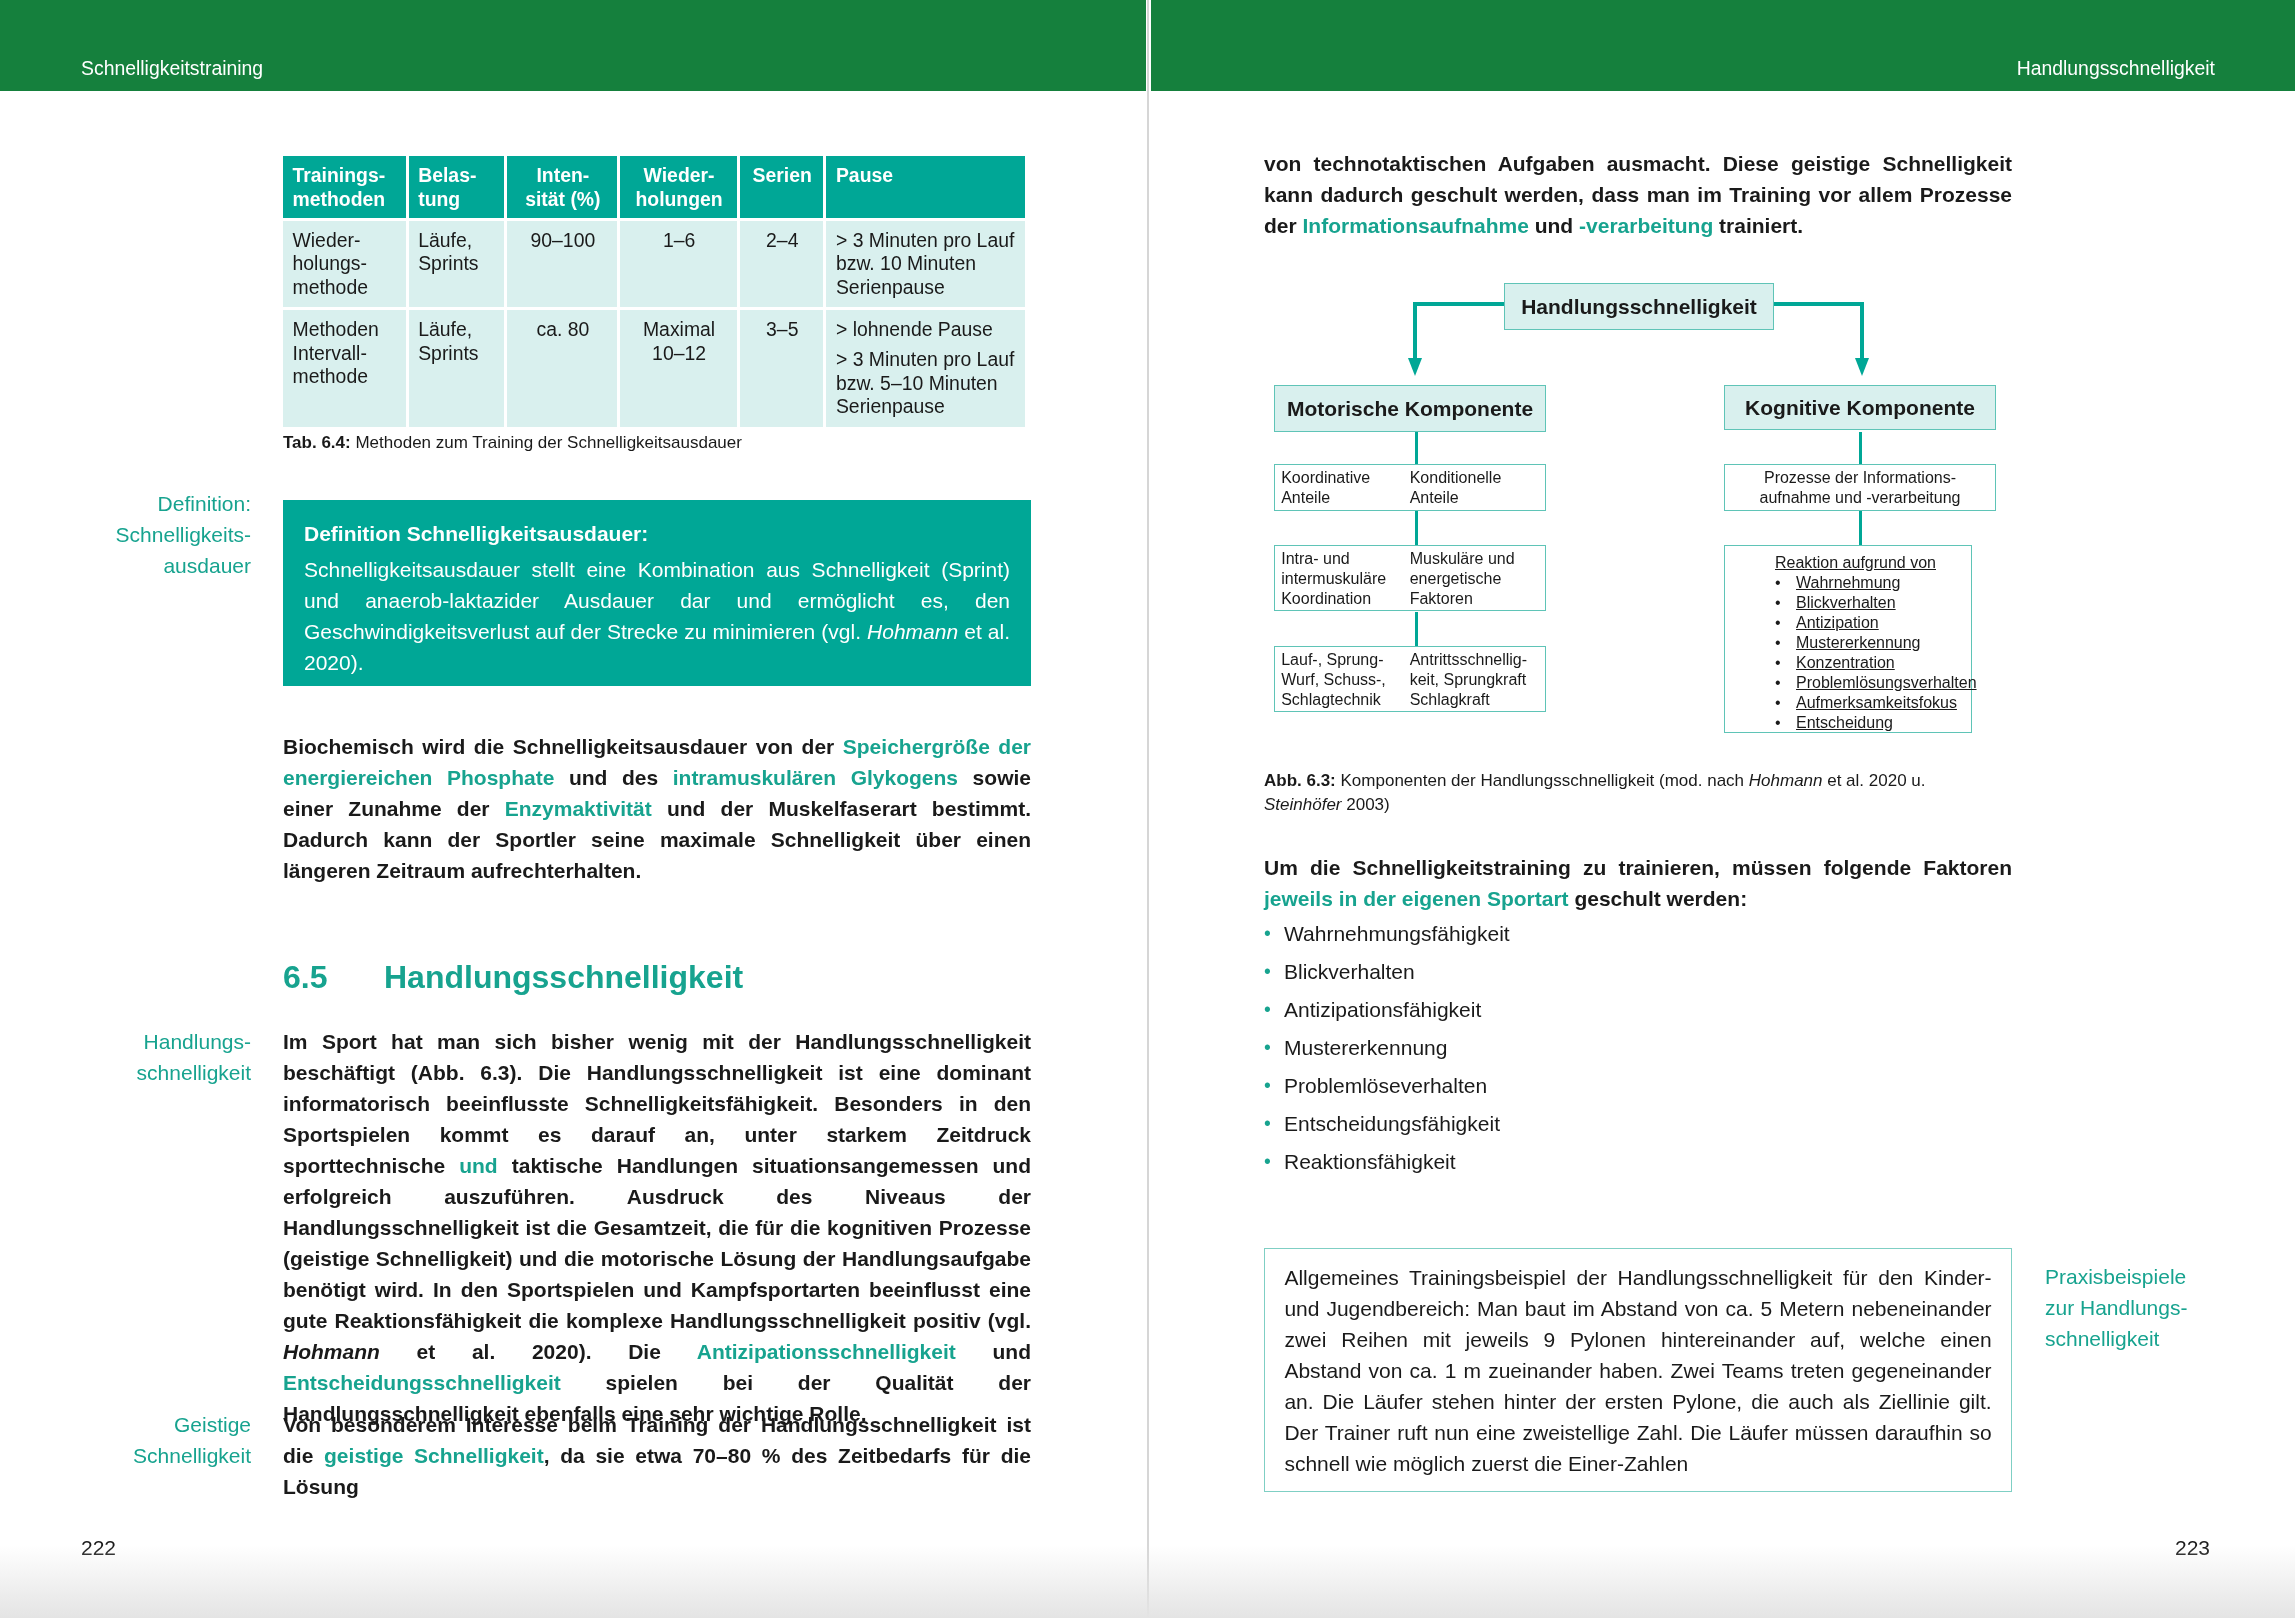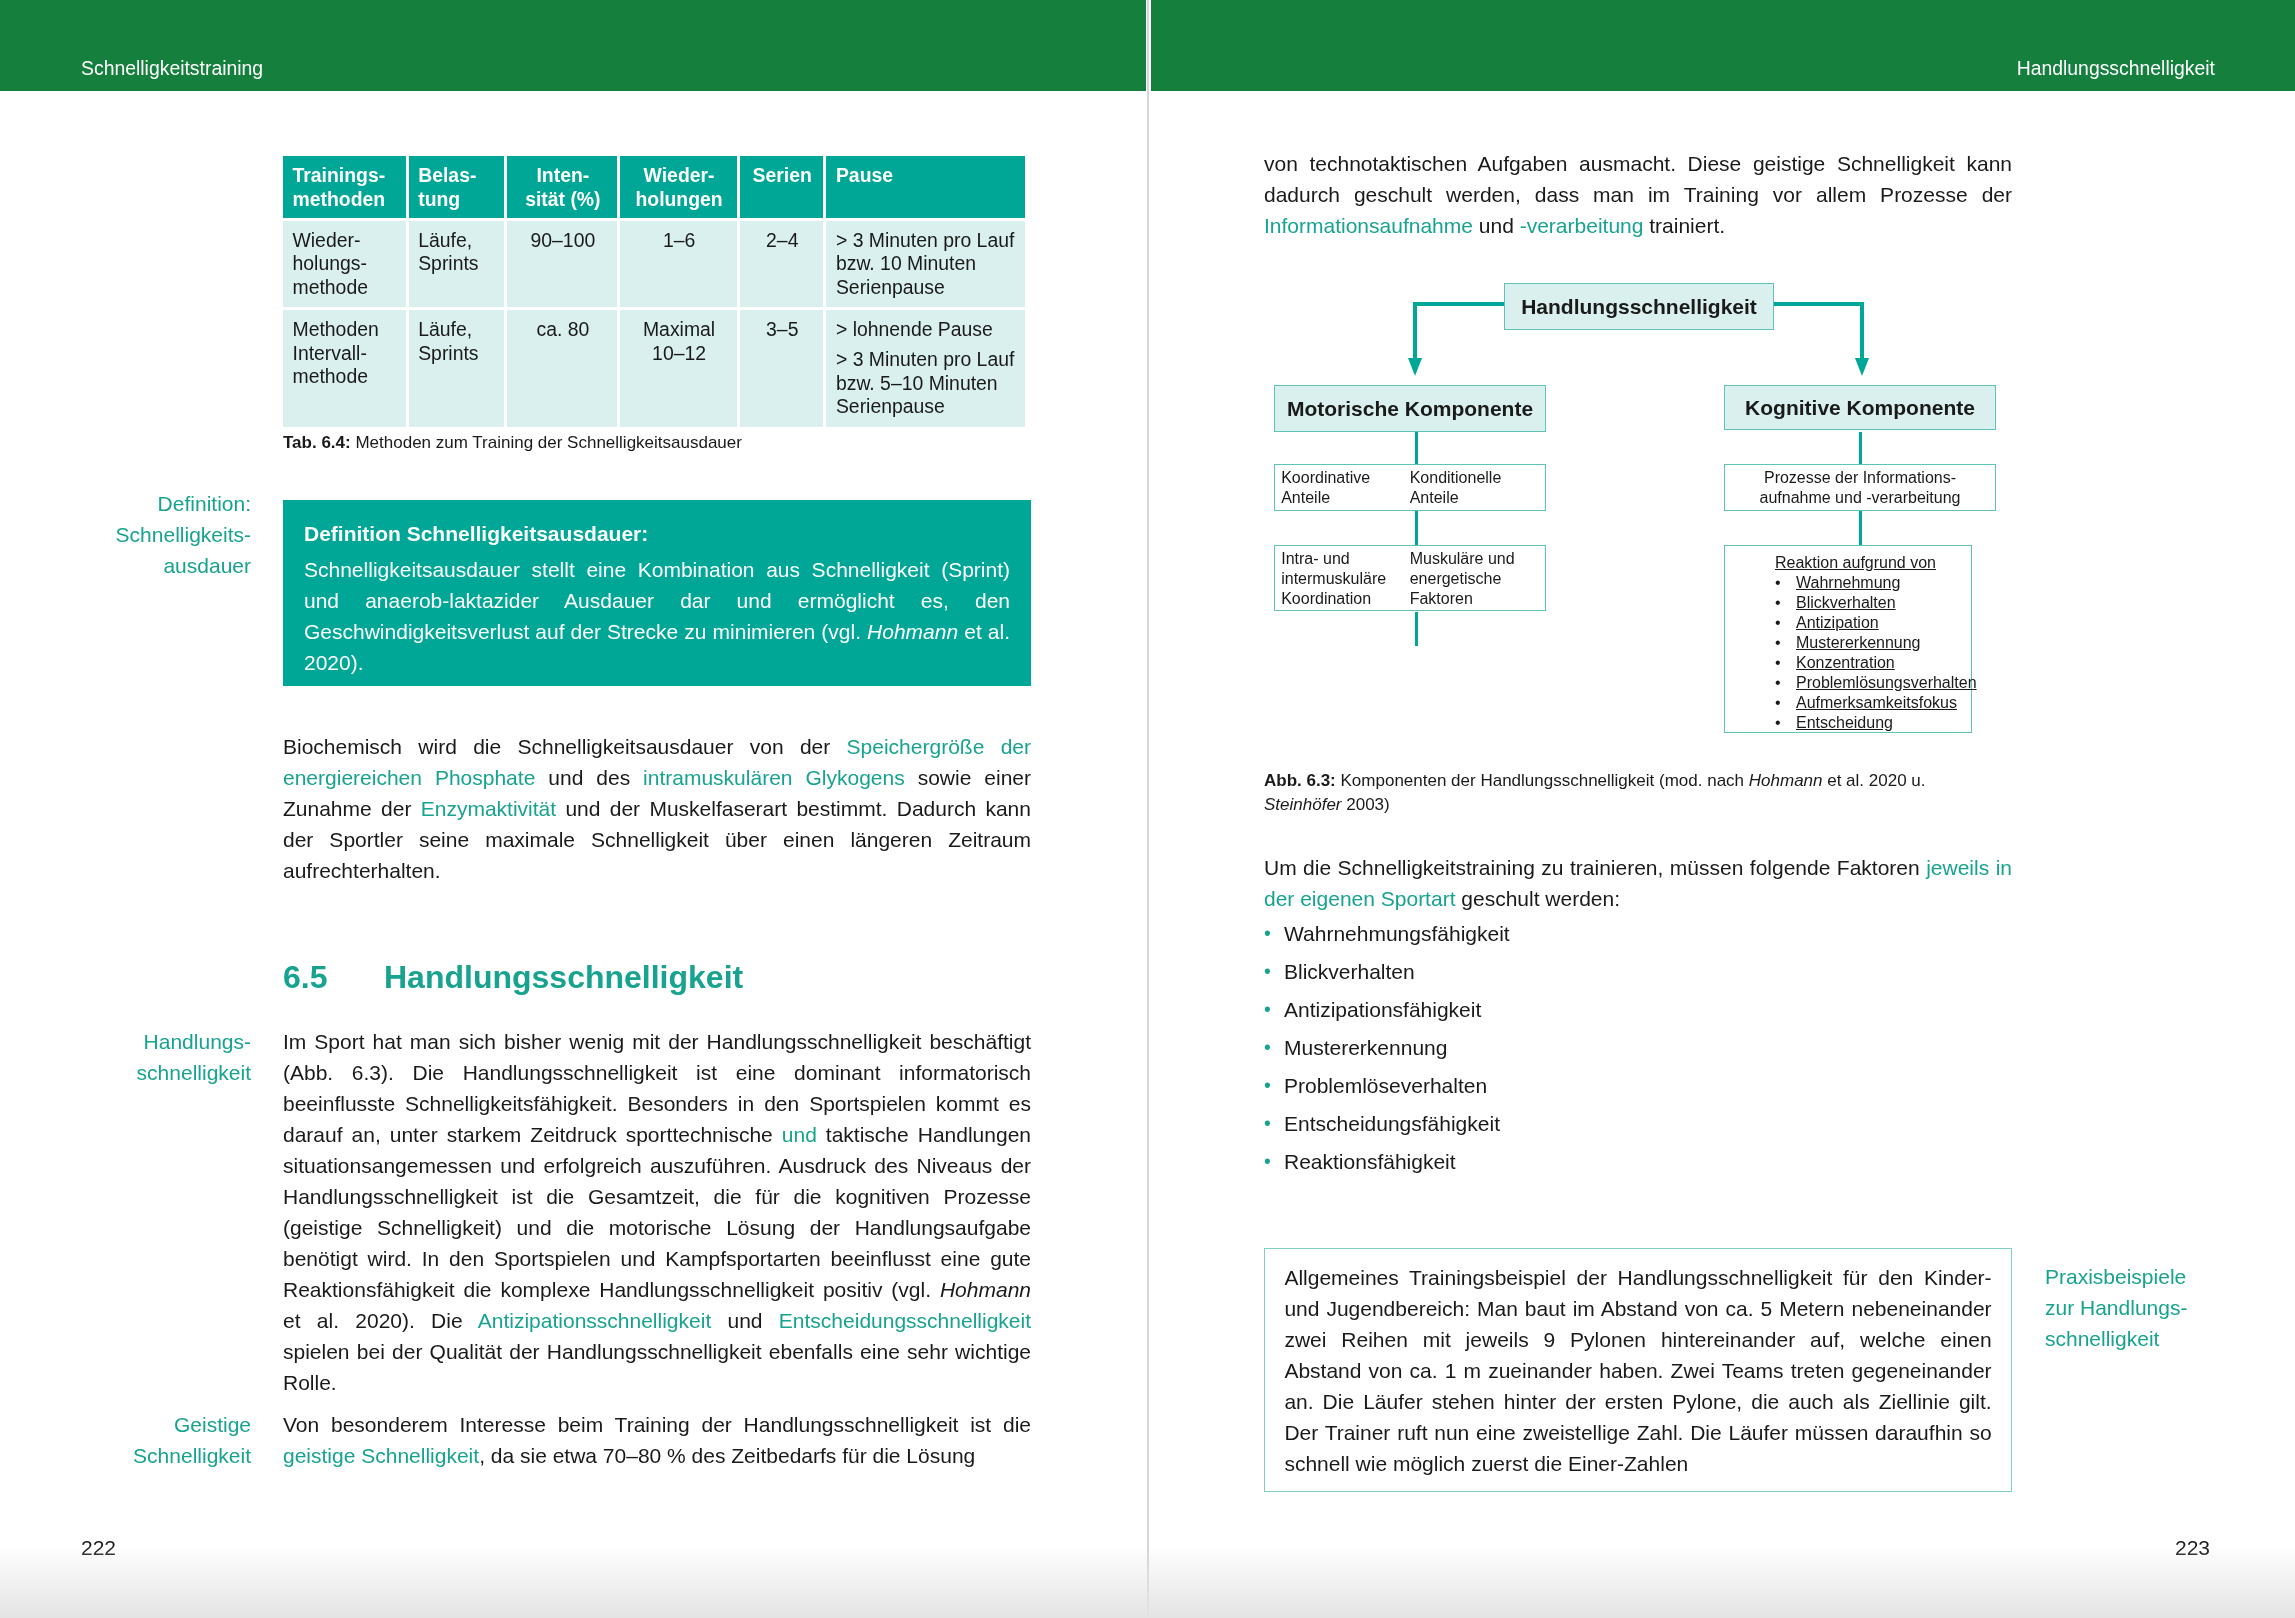--- a/index.html
+++ b/index.html
@@ -1,18 +1,18 @@
 <!DOCTYPE html>
 <html style="font-size:13px"><head>
 <meta charset="utf-8">
 <style>
   html, body { margin:0; padding:0; }
   body { width:2295px; height:1618px; position:relative; background:#ffffff; overflow:hidden;
          font-family:"Liberation Sans", "DejaVu Sans", sans-serif; color:#1a1a1a; }
-  .abs { position:absolute; }
+  .abs { position:absolute;font-weight:bold; }
   .teal { color:#17a38f; }
   .page { position:absolute; top:0; height:1618px; }
   .page-left { left:0; width:1147px; }
   .page-right { left:1149px; width:1147px; }
   .header-band { position:absolute; top:0; height:91px; background:#15803d; }
   .page-left .header-band { left:0; width:1146px; }
   .page-right .header-band { left:1.6px; right:0; }
   .header-text { position:absolute; top:57px; color:#ffffff; font-size:19.4px; }
   .spine { position:absolute; left:1147px; top:0; width:1.6px; height:1618px; background:#d6d6d6; }
   .bottom-shade { position:absolute; left:0; right:0; bottom:0; height:73px;
@@ -185,20 +185,28 @@
 Anteile</div>
   </div>
   <div class="dbox plain two-col" style="left:9.7px;top:278px;width:272px;height:66px;">
     <div style="white-space:pre-line;">Intra- und
 intermuskuläre
 Koordination</div>
     <div style="white-space:pre-line;">Muskuläre und
 energetische
 Faktoren</div>
   </div>
+  <div class="dbox plain two-col" style="left:9.7px;top:379px;width:272px;height:66px;">
+    <div style="white-space:pre-line;">Lauf-, Sprung-
+Wurf, Schuss-,
+Schlagtechnik</div>
+    <div style="white-space:pre-line;">Antrittsschnellig-
+keit, Sprungkraft
+Schlagkraft</div>
+  </div>
 
   <div class="dline" style="left:595px;top:165px;width:3.2px;height:32px;"></div>
   <div class="dline" style="left:595px;top:244px;width:3.2px;height:34px;"></div>
 
   <div class="dbox plain centered-text" style="left:460px;top:197px;width:272px;height:47px;white-space:pre-line;">Prozesse der Informations-
 aufnahme und -verarbeitung</div>
 
   <div class="dbox plain bullet-box" style="left:460px;top:278px;width:248px;height:188px;text-decoration:underline;">
     <div>Reaktion aufgrund von</div>
     <ul>

